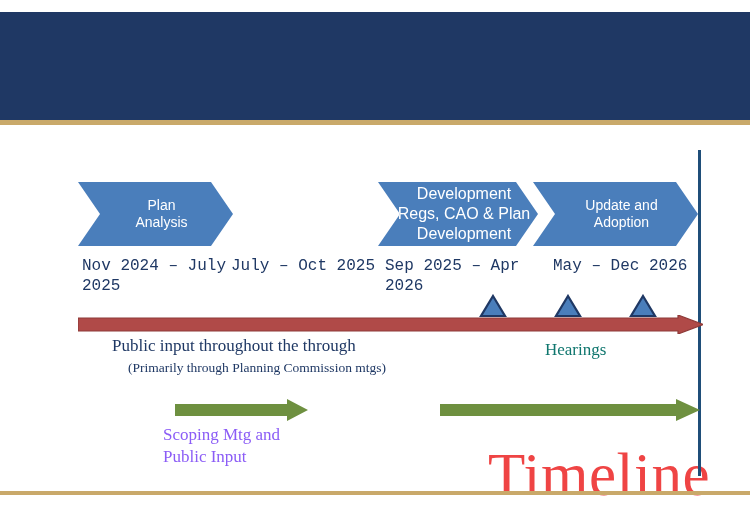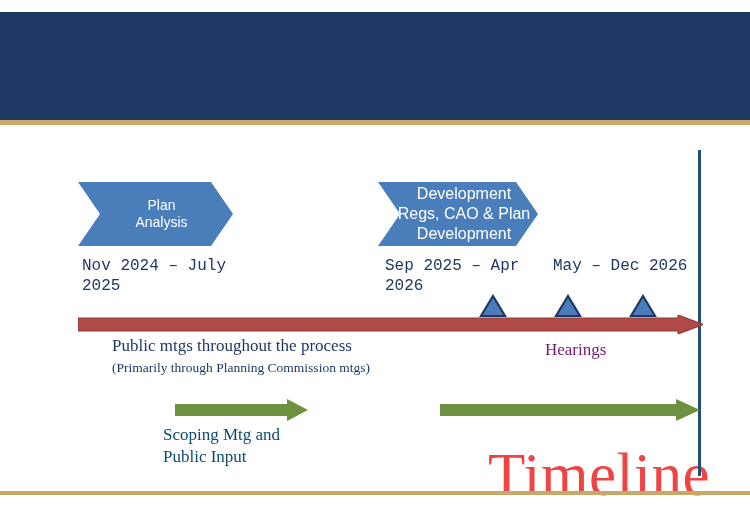--- a/index.html
+++ b/index.html
@@ -133,35 +133,35 @@
     position: absolute;
     font-family: "Liberation Serif", serif;
     color: #1f3864;
   }
   .red-caption.main { font-size: 17px; }
   .red-caption.sub  { font-size: 13.5px; }
   .hearings-label {
     position: absolute;
     font-family: "Liberation Serif", serif;
     font-size: 17px;
-    color: #701a75;
+    color: #0f766e;
   }
 
   
   .green-arrow {
     position: absolute;
     height: 22px;
   }
   .green-arrow svg { display: block; }
 
   .green-caption {
     position: absolute;
     font-family: "Liberation Serif", serif;
     font-size: 17px;
-    color: #0c4a6e;
+    color: #8b5cf6;
     line-height: 1.3;
     white-space: pre-line;
   }
 </style>
 </head>
 <body>
 
 <div class="slide">
 
   <div class="title-banner"></div>
@@ -173,24 +173,29 @@
   <div class="chevron-row">
     <div class="chevron" style="left:78px; width:155px;">
       <span class="chevron-label">Plan
 Analysis</span>
     </div>
     <div class="chevron small" style="left:378px; width:160px;">
       <span class="chevron-label">Development
 Regs, CAO &amp; Plan
 Development</span>
     </div>
+    <div class="chevron" style="left:533px; width:165px;">
+      <span class="chevron-label">Update and
+Adoption</span>
+    </div>
   </div>
 
   <div class="date-label" style="left:82px; top:256px; width:145px;">Nov 2024 – July
 2025</div>
+  <div class="date-label" style="left:231px; top:256px; width:150px;">July – Oct 2025</div>
   <div class="date-label" style="left:385px; top:256px; width:175px;">Sep 2025 – Apr 2026</div>
   <div class="date-label" style="left:553px; top:256px; width:160px;">May – Dec 2026</div>
 
   <div class="tri" style="left:479px;">
     <svg width="28" height="24" viewBox="0 0 28 24">
       <polygon points="14,2 26,22 2,22" fill="#4a7ebb" stroke="#1f3864" stroke-width="2.2"></polygon>
     </svg>
   </div>
   <div class="tri" style="left:554px;">
     <svg width="28" height="24" viewBox="0 0 28 24">
@@ -202,22 +207,22 @@
       <polygon points="14,2 26,22 2,22" fill="#4a7ebb" stroke="#1f3864" stroke-width="2.2"></polygon>
     </svg>
   </div>
 
   <div class="red-arrow">
     <svg width="625" height="19" viewBox="0 0 625 19" preserveAspectRatio="none">
       <polygon points="0,3 600,3 600,0 625,9.5 600,19 600,16 0,16" fill="#b04a48" stroke="#8e3a38" stroke-width="1.2"></polygon>
     </svg>
   </div>
 
-  <div class="red-caption main" style="left:112px; top:336px;">Public mtgs throughout the process</div>
-  <div class="red-caption sub" style="left:112px; top:360px;">(Primarily through Planning Commission mtgs)</div>
+  <div class="red-caption main" style="left:112px; top:336px;">Public input throughout the through</div>
+  <div class="red-caption sub" style="left:128px; top:360px;">(Primarily through Planning Commission mtgs)</div>
   <div class="hearings-label" style="left:545px; top:340px;">Hearings</div>
 
   <div class="green-arrow" style="left:175px; top:399px; width:133px;">
     <svg width="133" height="22" viewBox="0 0 133 22" preserveAspectRatio="none">
       <polygon points="0,5 112,5 112,0 133,11 112,22 112,17 0,17" fill="#6e9040"></polygon>
     </svg>
   </div>
   <div class="green-caption" style="left:163px; top:424px; width:180px;">Scoping Mtg and
 Public Input</div>
 

